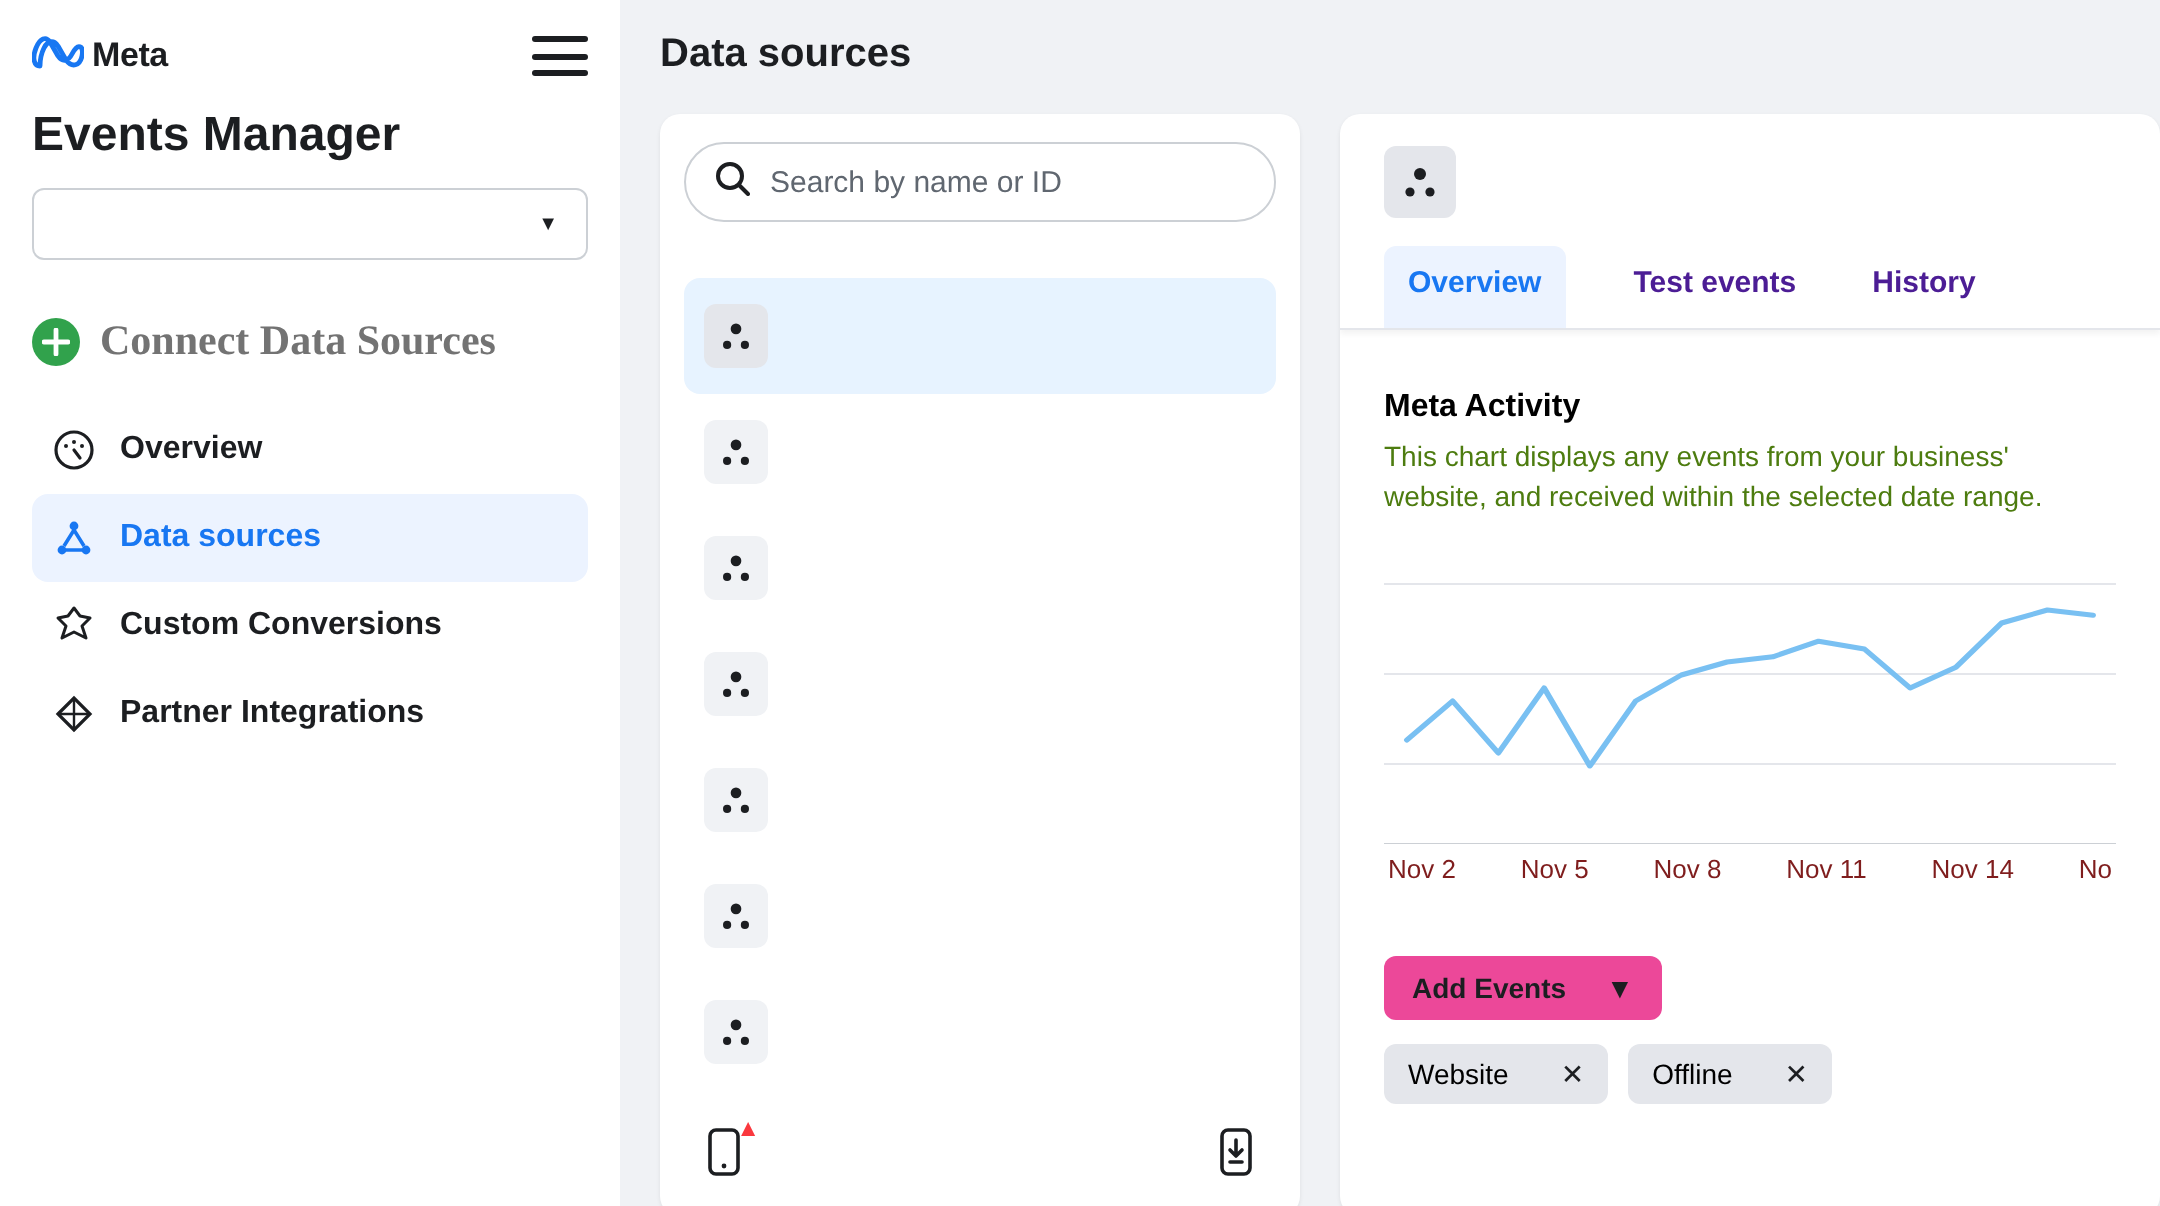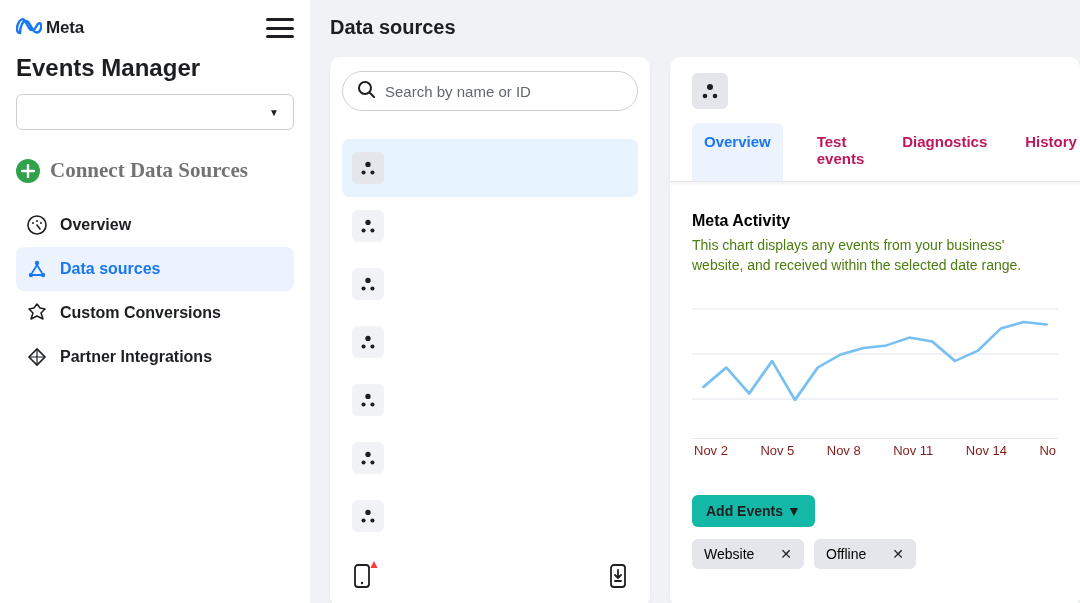--- a/index.html
+++ b/index.html
@@ -46,32 +46,32 @@
   .ds-item.selected .ds-icon { background: #e4e6eb; }
 
   .panel-left-footer { margin-top: auto; display:flex; justify-content: space-between; padding: 4px 10px 0 10px; }
   .footer-ico { position: relative; cursor:pointer; }
   .warn-badge { position:absolute; top:-6px; right:-8px; color:#fa383e; font-size:12px; font-weight:800;}
 
   .panel-right { flex: 1; background: #fff; border-radius: 10px; box-shadow: 0 1px 2px rgba(0,0,0,0.08); display: flex; flex-direction: column; overflow: hidden; }
   .pr-header { padding: 16px 22px 0 22px; }
   .pr-ic { width: 36px; height: 36px; border-radius: 6px; background: #e4e6eb; display:flex; align-items:center; justify-content:center; margin-bottom: 14px; }
   .tabbar { display: flex; gap: 30px; border-bottom: 1px solid #e4e6eb; padding: 0 22px; box-shadow: 0 2px 3px rgba(0,0,0,0.05); position:relative; }
-  .tab { padding: 10px 4px 14px 4px; font-size: 15px; font-weight: 700; color: #be185d; cursor: pointer; }
+  .tab { padding: 10px 4px 14px 4px; font-size: 15px; font-weight: 700; color: #4c1d95; cursor: pointer; }
   .tab.active { color: #1877f2; background: #ecf3ff; border-radius: 6px 6px 0 0; padding-left:12px; padding-right:12px;}
   .pr-body { padding: 30px 22px 18px 22px; flex:1; overflow:hidden; }
   .pr-body h3 { font-size: 16px; font-weight: 800; margin-bottom: 6px; }
   .pr-body p { font-size: 14px; color: #4d7c0f; line-height: 1.4; margin-bottom: 24px; }
 
   .chart-zone { position: relative; height: 170px; }
   .chart-zone svg { width: 100%; height: 140px; }
   .x-labels { display:flex; justify-content: space-between; padding: 0 2px; font-size: 13px; color:#7f1d1d; }
 
   .chip-row { display:flex; gap:10px; margin-top: 26px; flex-wrap: wrap;}
-  .btn-chip { background:#14b8a6; border:none; border-radius:6px; padding: 8px 14px; font-size:14px; font-weight:600; display:inline-flex; align-items:flex-end; gap:4px; cursor:pointer; color:#1c1e21;}
+  .btn-chip { background:#ec4899; border:none; border-radius:6px; padding: 8px 14px; font-size:14px; font-weight:600; display:inline-flex; align-items:flex-end; gap:20px; cursor:pointer; color:#1c1e21;}
   .tag-chip { background:#e4e6eb; border-radius:6px; padding: 7px 12px; font-size:14px; display:inline-flex; align-items:center; gap:26px; cursor:pointer; }
   .tag-x { font-size: 14px; color:#1c1e21; }
 </style>
 </head>
 <body>
 
 <div class="sidebar">
   <div class="sidebar-top">
     <div class="meta-brand">
       <span class="meta-logo">
@@ -254,21 +254,20 @@
           <svg width="18" height="18" viewBox="0 0 18 18">
               <circle cx="9" cy="5" r="3" fill="#1c1e21"></circle>
               <circle cx="4" cy="14" r="2.3" fill="#1c1e21"></circle>
               <circle cx="14" cy="14" r="2.3" fill="#1c1e21"></circle>
             </svg>
         </div>
       </div>
       <div class="tabbar" id="tabbar">
           <div class="tab active">Overview</div>
           <div class="tab">Test events</div>
-          <div class="tab">Diagnostics</div>
           <div class="tab">History</div>
         </div>
 
       <div class="pr-body">
         <h3>Meta Activity</h3>
         <p>This chart displays any events from your business' website, and received within the selected date range.</p>
 
         <div class="chart-zone">
           <svg id="chart-svg" viewBox="0 0 320 140" preserveAspectRatio="none">
             <line x1="0" y1="10" x2="320" y2="10" stroke="#e4e6eb" stroke-width="1"></line>

